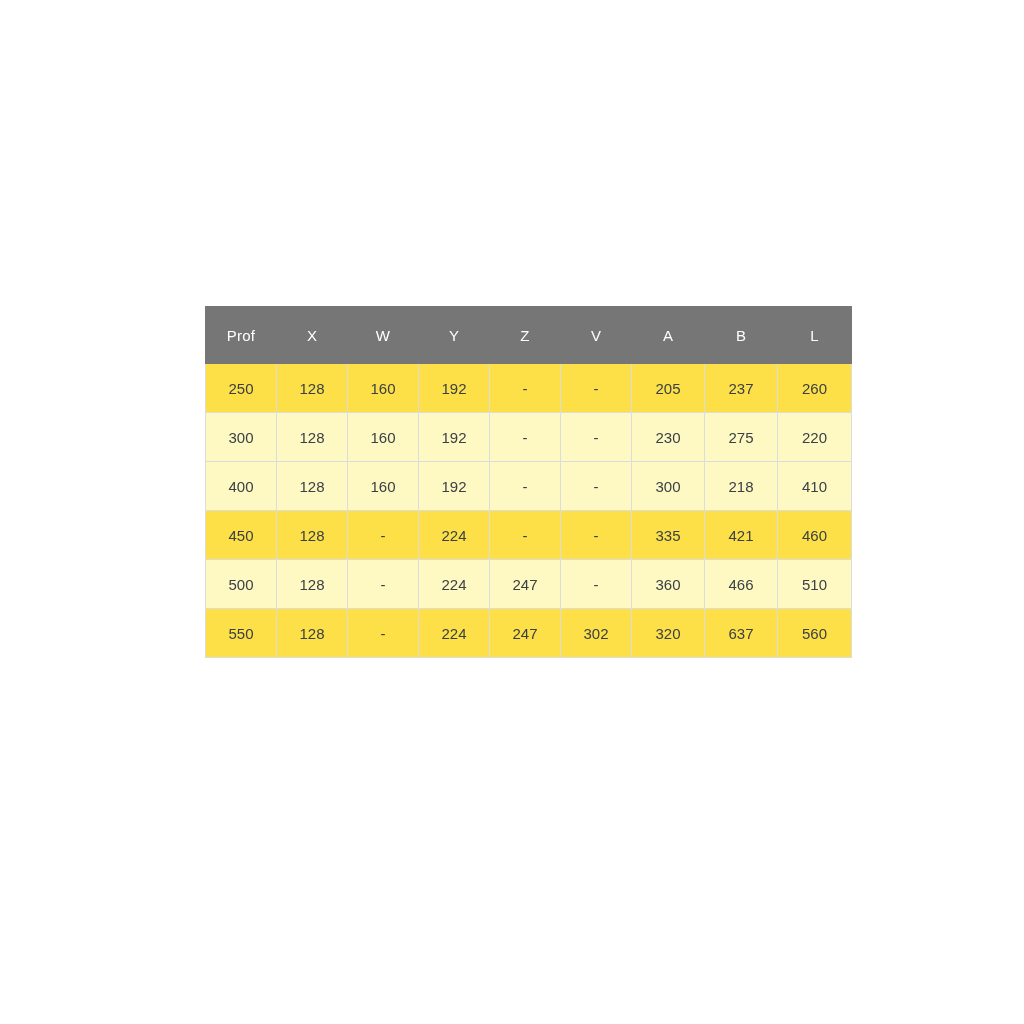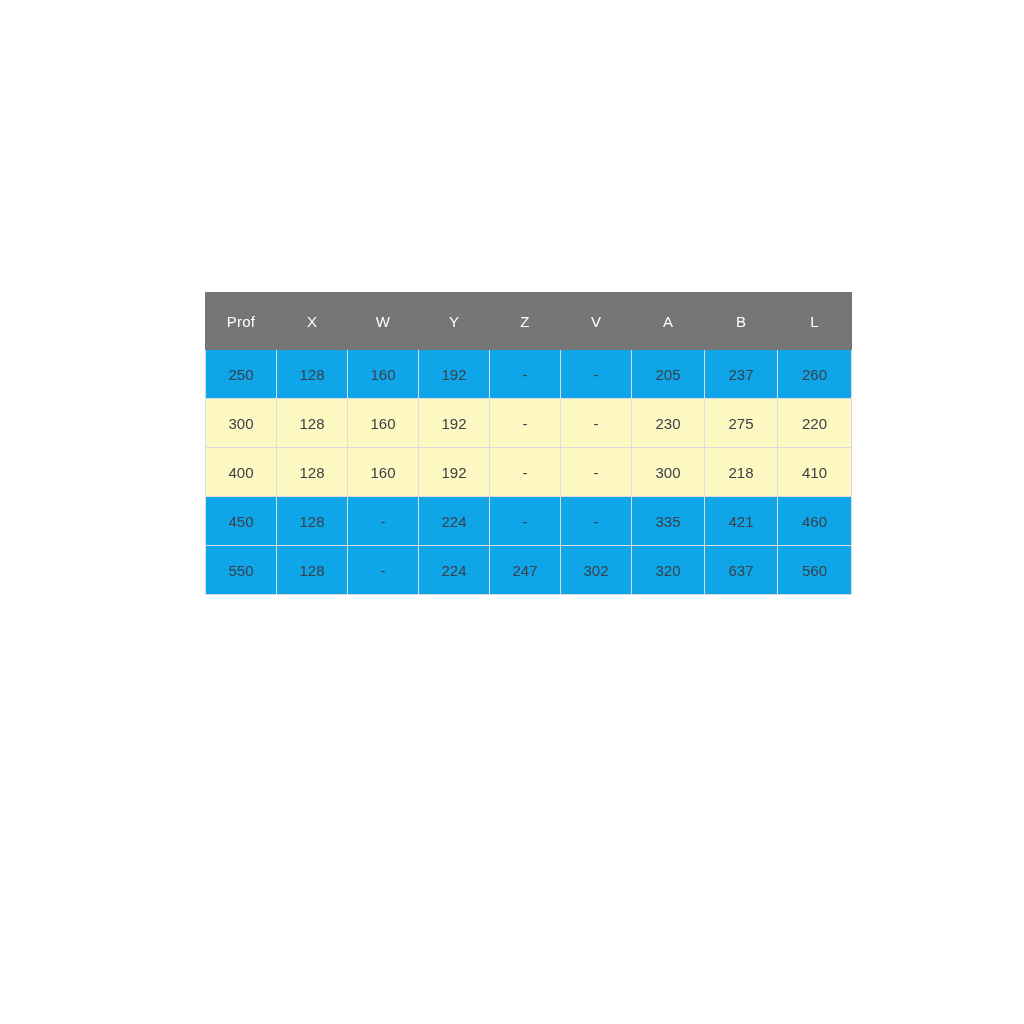--- a/index.html
+++ b/index.html
@@ -14,21 +14,21 @@
   #page {
     position: relative;
     width: 1024px;
     height: 1024px;
     background: #ffffff;
   }
 
   #table-wrap {
     position: absolute;
     left: 189px;
-    top: 292px;
+    top: 306px;
     width: 646px;
     padding-left: 16px;
   }
 
   table.spec-table {
     border-collapse: collapse;
     width: 646px;
     table-layout: fixed;
   }
 
@@ -47,21 +47,21 @@
   table.spec-table thead th {
     background: #767676;
     color: #ffffff;
     border: 1px solid #767676;
     height: 56px;
     font-size: 15px;
     letter-spacing: 0.2px;
   }
 
   table.spec-table tbody tr.row-odd td {
-    background: #0ea5e9;
+    background: #fde047;
   }
 
   table.spec-table tbody tr.row-even td {
     background: #fef9c3;
   }
 
   
   col.c0 { width: 71px; }
   col.c1 { width: 71px; }
   col.c2 { width: 71px; }
@@ -140,20 +140,31 @@
           <td>450</td>
           <td>128</td>
           <td>-</td>
           <td>224</td>
           <td>-</td>
           <td>-</td>
           <td>335</td>
           <td>421</td>
           <td>460</td>
         </tr>
+        <tr class="row-even">
+          <td>500</td>
+          <td>128</td>
+          <td>-</td>
+          <td>224</td>
+          <td>247</td>
+          <td>-</td>
+          <td>360</td>
+          <td>466</td>
+          <td>510</td>
+        </tr>
         <tr class="row-odd">
           <td>550</td>
           <td>128</td>
           <td>-</td>
           <td>224</td>
           <td>247</td>
           <td>302</td>
           <td>320</td>
           <td>637</td>
           <td>560</td>

